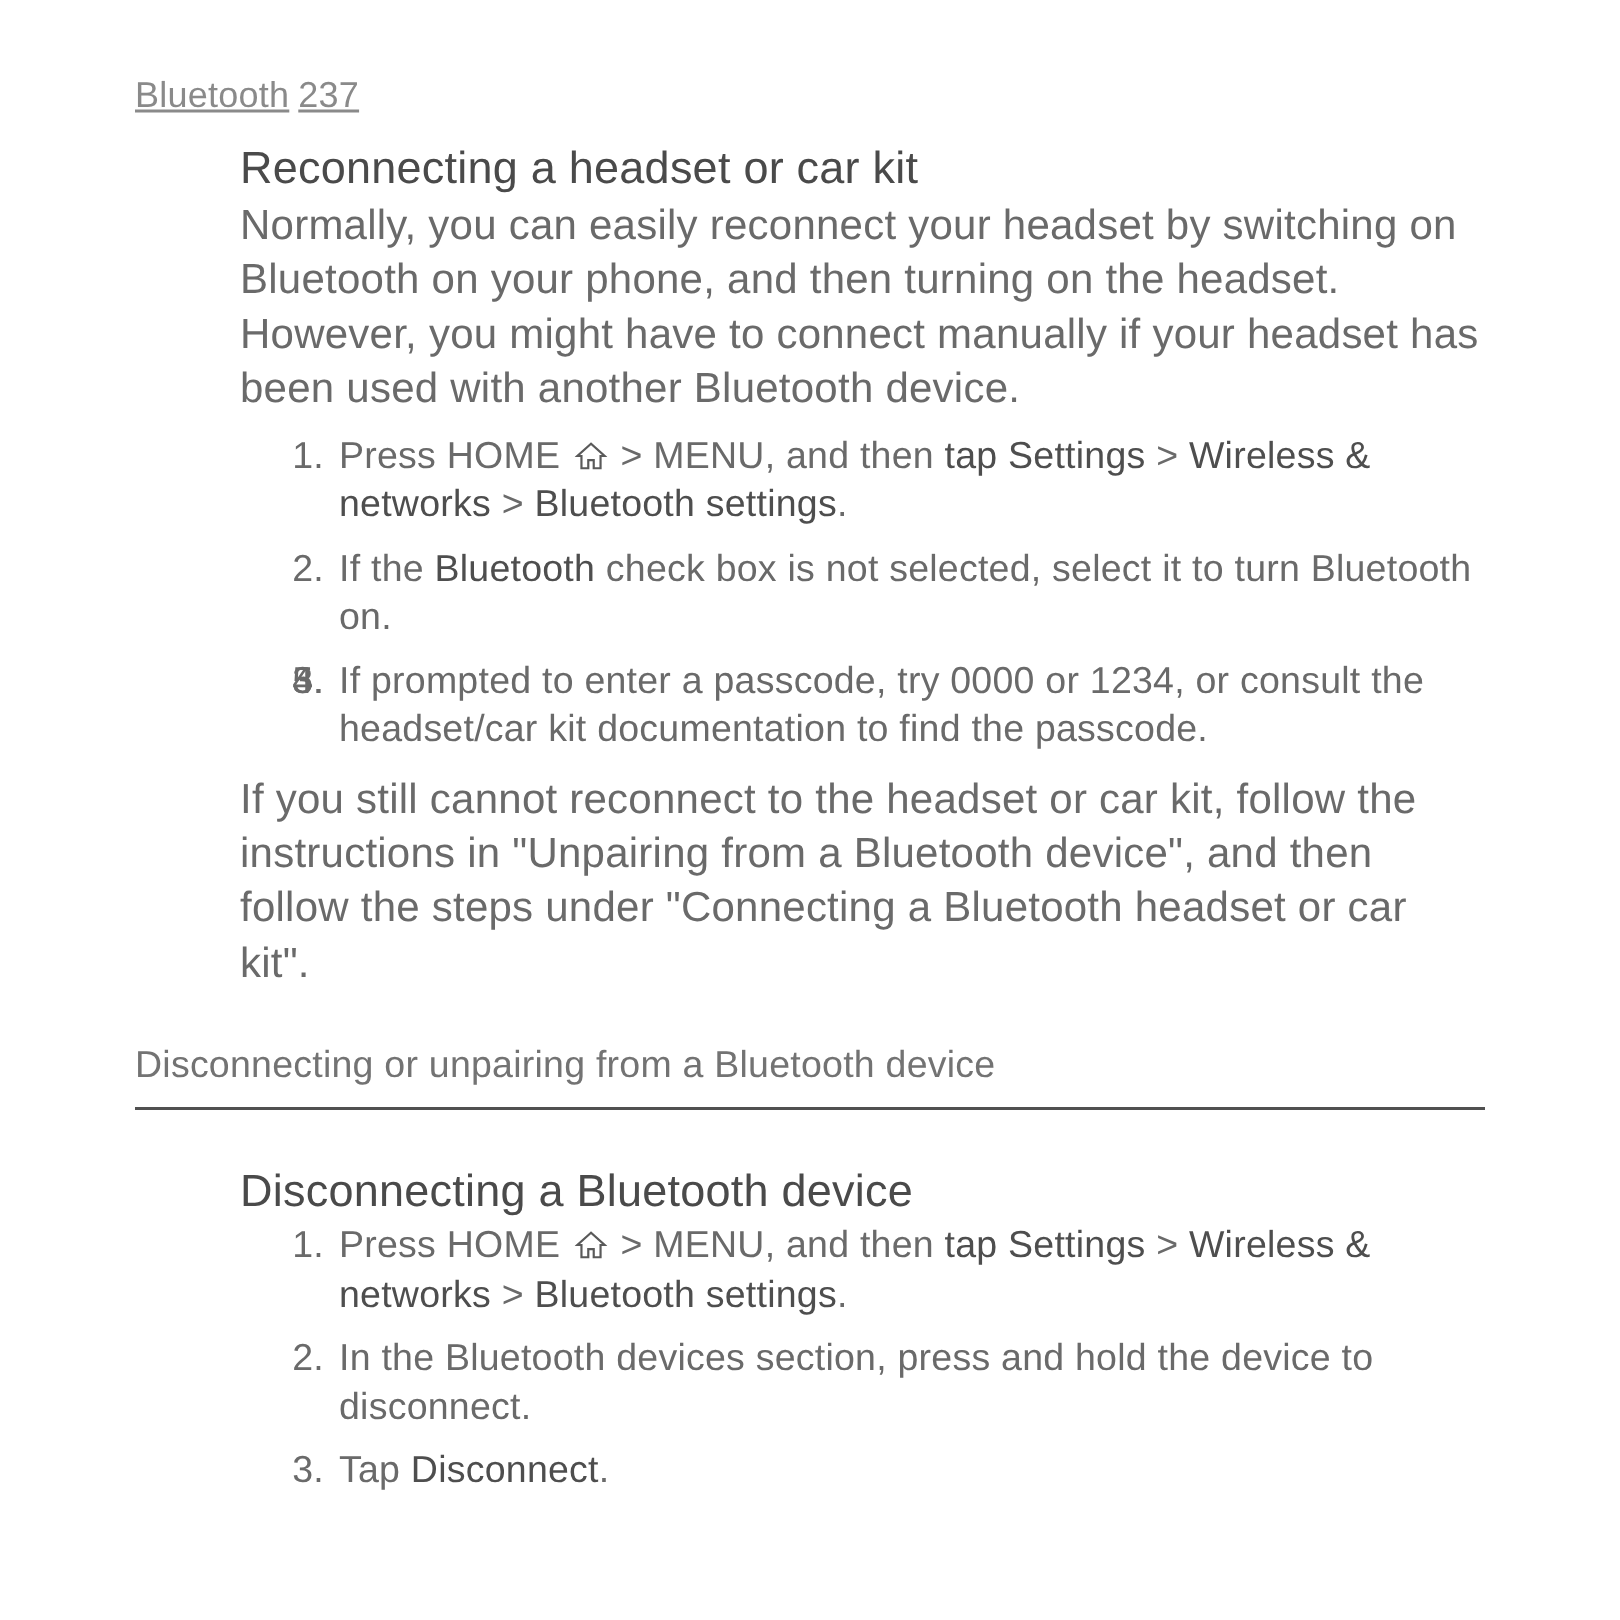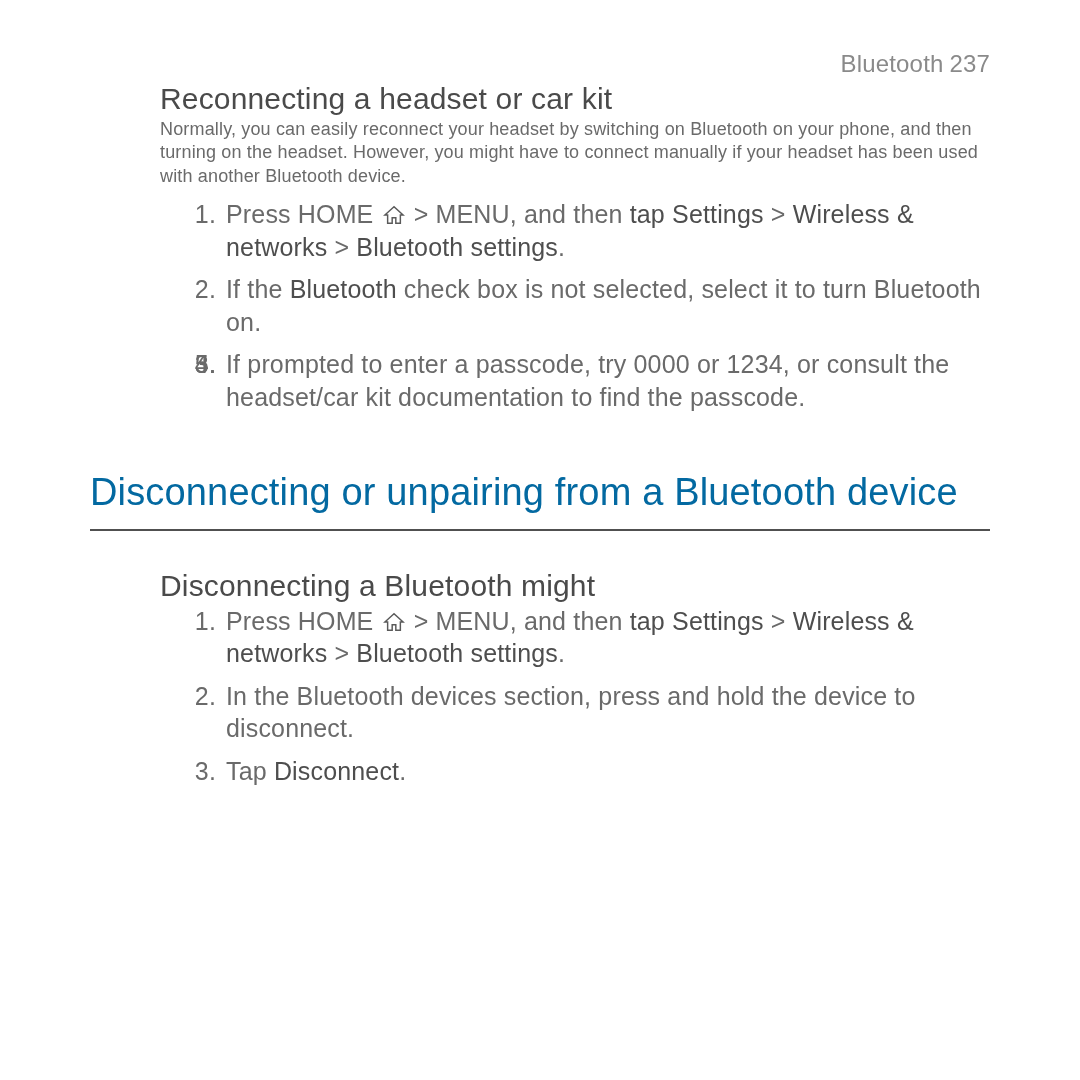--- a/index.html
+++ b/index.html
@@ -11,41 +11,42 @@
     width: 1080px;
     height: 1080px;
     background: #ffffff;
     font-family: "Helvetica Neue", Helvetica, Arial, sans-serif;
     font-weight: 300;
     color: #575757;
     padding: 50px 90px 40px 90px;
     letter-spacing: 0.01em;
   }
   .page-header {
-    text-align: right;
+    text-align: left;
     font-size: 24px;
     color: #8a8a8a;
-    margin-bottom: 4px;
+    margin-bottom: 18px;
     font-weight: 300;
+    text-decoration: underline;
   }
   .page-header .sep {
     display: inline-block;
     width: 6px;
   }
   .content-block {
     margin-left: 70px;
   }
   .subheading {
     font-size: 30px;
     color: #4a4a4a;
     font-weight: 400;
     margin-bottom: 2px;
   }
   .body-text {
-    font-size: 18px;
+    font-size: 28px;
     line-height: 1.3;
     color: #6a6a6a;
     margin-bottom: 10px;
   }
   ol {
     list-style: none;
     margin-left: 32px;
     margin-bottom: 12px;
   }
   ol li {
@@ -72,24 +73,24 @@
     width: 22px;
     height: 20px;
     vertical-align: -2px;
     margin: 0 2px;
   }
   .home-icon svg {
     width: 100%;
     height: 100%;
   }
   h1.section-heading {
-    font-size: 38px;
+    font-size: 25px;
     font-weight: 300;
-    color: #0369a1;
-    margin-top: 56px;
+    color: #737373;
+    margin-top: 35px;
     margin-bottom: 12px;
     line-height: 1.25;
   }
   .rule {
     border: none;
     border-top: 2px solid #505050;
     margin-bottom: 38px;
   }
 </style>
 </head>
@@ -119,27 +120,28 @@
     </li>
     <li>
       <span class="num">4.</span>
     </li>
     <li>
       <span class="num">5.</span>
       <span>If prompted to enter a passcode, try 0000 or 1234, or consult the headset/car kit documentation to find the passcode.</span>
     </li>
   </ol>
 
+  <div class="body-text">If you still cannot reconnect to the headset or car kit, follow the instructions in "Unpairing from a Bluetooth device", and then follow the steps under "Connecting a Bluetooth headset or car kit".</div>
 </div>
 
 <h1 class="section-heading">Disconnecting or unpairing from a Bluetooth device</h1>
 <hr class="rule">
 
 <div class="content-block">
-  <div class="subheading">Disconnecting a Bluetooth might</div>
+  <div class="subheading">Disconnecting a Bluetooth device</div>
 
   <ol>
     <li>
       <span class="num">1.</span>
       <span>Press HOME </span><span class="home-icon"><svg viewBox="0 0 24 22">
             <path d="M12 2 L2 11 L5 11 L5 20 L10 20 L10 14 L14 14 L14 20 L19 20 L19 11 L22 11 Z" fill="none" stroke="#5a5a5a" stroke-width="1.6"></path>
           </svg></span><span> &gt; MENU, and then </span><span class="bold">tap</span><span> </span><span class="bold">Settings</span><span> &gt; </span><span class="bold">Wireless &amp; networks</span><span> &gt; </span><span class="bold">Bluetooth settings</span><span>.</span>
     </li>
     <li>
       <span class="num">2.</span>

